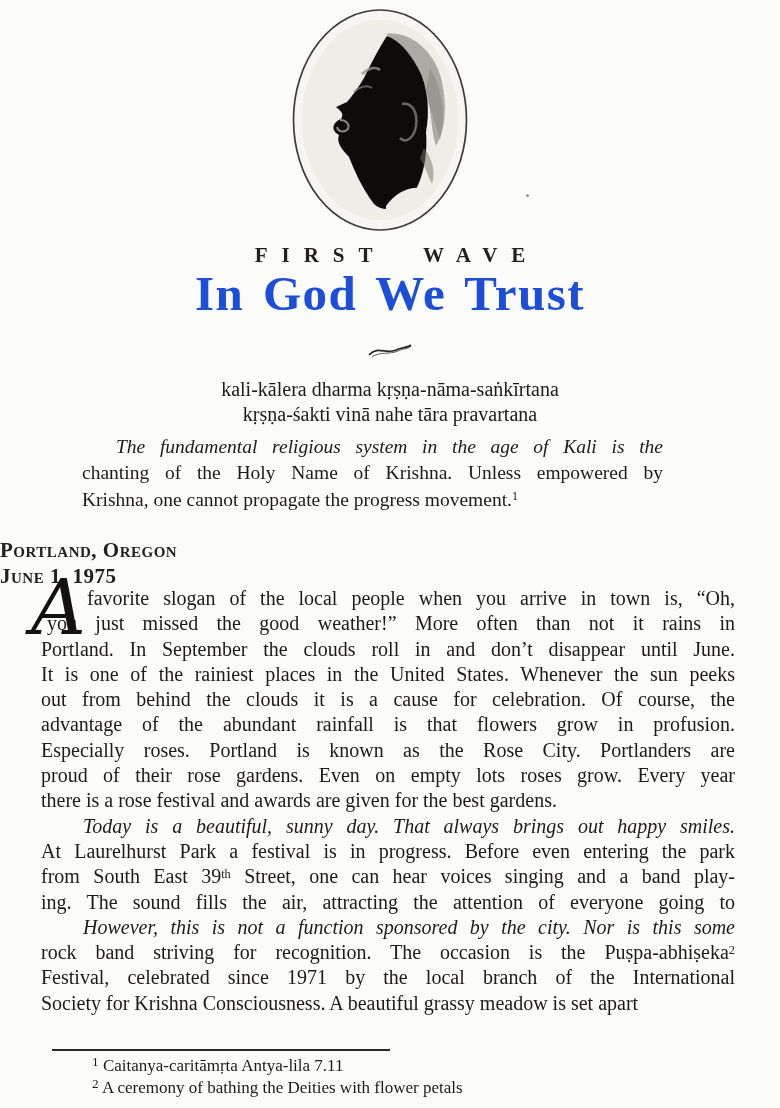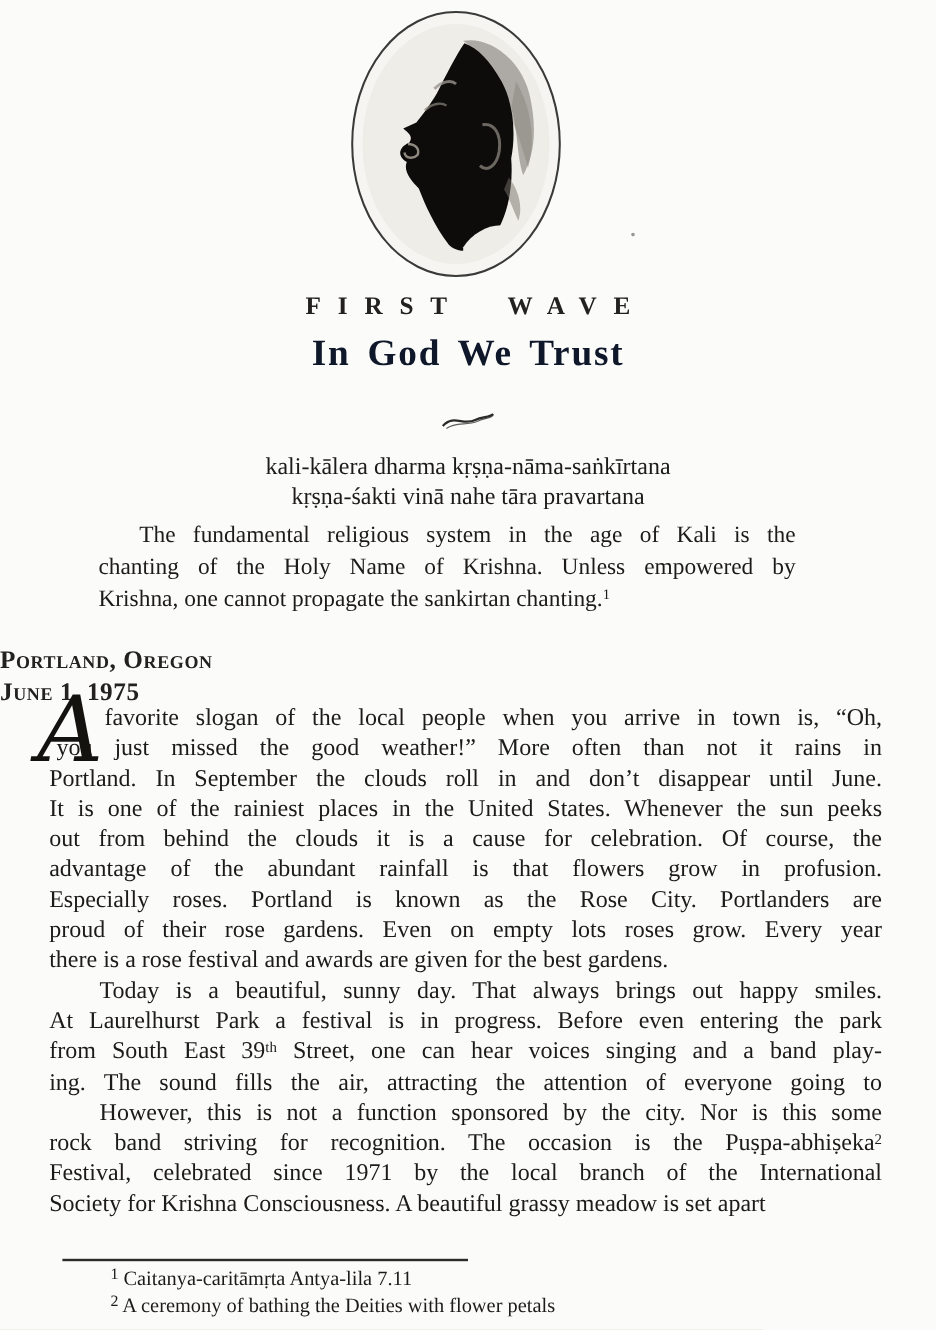--- a/index.html
+++ b/index.html
@@ -9,41 +9,41 @@
     font-family:"Liberation Serif", serif;
   }
   .portrait { position:absolute; top:8px; left:290px; width:180px; height:224px; }
   .kicker {
     position:absolute; top:243px; left:0; width:100%; text-align:center;
     font-size:21px; font-weight:700; letter-spacing:14px; word-spacing:18px; text-indent:14px;
     color:#23211f;
   }
   .title {
     position:absolute; top:268px; left:0; width:100%; text-align:center;
-    font-size:31px; font-weight:700; letter-spacing:1.5px; word-spacing:5px; line-height:52px;
-    color:#0f172a;
+    font-size:49px; font-weight:700; letter-spacing:1.5px; word-spacing:5px; line-height:52px;
+    color:#1d4ed8;
   }
   .ornament { position:absolute; top:341px; left:0; width:100%; text-align:center; }
   .verse {
     position:absolute; top:377px; left:0; width:100%; text-align:center;
     font-size:20px; line-height:25px;
   }
   .epigraph { position:absolute; top:434px; left:82px; width:581px; font-size:19.5px; line-height:26.3px; }
   .epigraph .ln { text-align:justify; text-align-last:justify; }
   .epigraph .ln.indent { text-indent:34px; }
   .epigraph .ln.last { text-align-last:left; }
   .dateline {
     position:absolute; top:537px; left:0; right:45px; text-align:left;
     font-variant:small-caps; font-weight:600; font-size:21px; line-height:26px; letter-spacing:0.5px;
     color:#23211f;
   }
   .bodytext { position:absolute; top:586px; left:41px; width:694px; font-size:20px; line-height:25.3px; }
   .ln { text-align:justify; text-align-last:justify; }
   .ln.last { text-align-last:left; }
-  .ln.indent { text-indent:42px; }
+  .ln.indent { text-indent:42px;font-style:italic; }
   .ln.dc1 { padding-left:46px; }
   .ln.dc2 { padding-left:6px; }
   .dropcap {
     position:absolute; left:-10px; top:-16px; font-size:76px; line-height:1;
     font-style:italic; font-family:"DejaVu Serif", serif; color:#14120e;
   }
   .sup { font-size:0.62em; position:relative; top:-0.45em; line-height:0; }
   .i { }
   .footnotes { position:absolute; top:1049px; left:41px; width:694px; font-size:17px; line-height:21.5px; }
   .fn-rule { width:338px; height:2px; background:#2a2a28; margin-left:11px; margin-bottom:4px; }
@@ -85,21 +85,21 @@
   </div>
 
   <div class="verse">
     <div>kali-kālera dharma kṛṣṇa-nāma-saṅkīrtana</div>
     <div>kṛṣṇa-śakti vinā nahe tāra pravartana</div>
   </div>
 
   <div class="epigraph">
       <div class="ln indent"><span>The fundamental religious system in the age of Kali is the</span></div>
       <div class="ln"><span>chanting of the Holy Name of Krishna. Unless empowered by</span></div>
-      <div class="ln last"><span>Krishna, one cannot propagate the sankirtan chanting.</span><span class="sup">1</span></div>
+      <div class="ln last"><span>Krishna, one cannot propagate the progress movement.</span><span class="sup">1</span></div>
     </div>
 
   <div class="dateline">
     <div>Portland, Oregon</div>
     <div>June 1, 1975</div>
   </div>
 
   <div class="bodytext">
     <span class="dropcap">A</span>
     <div>

